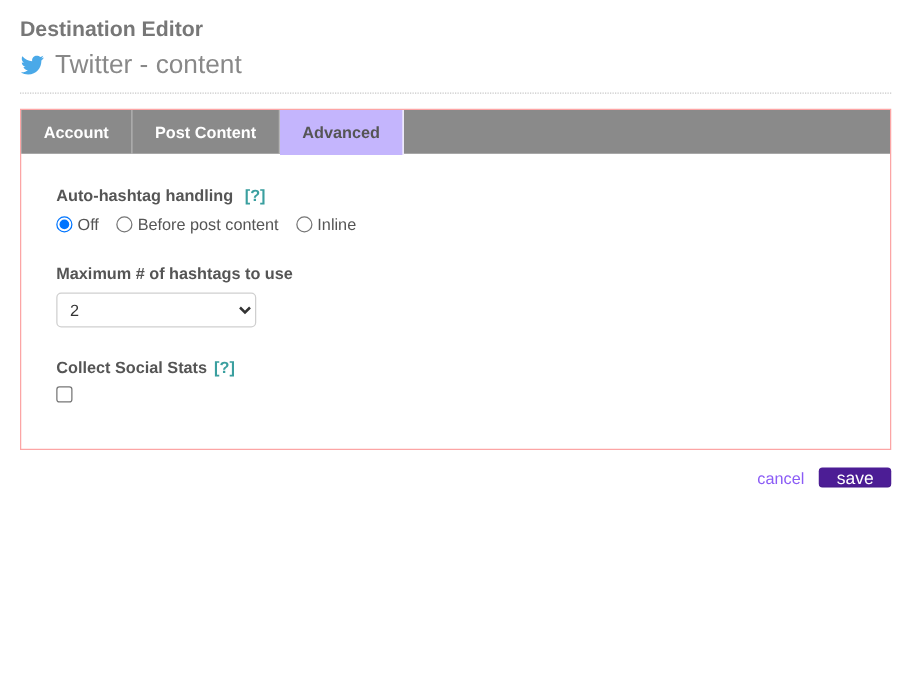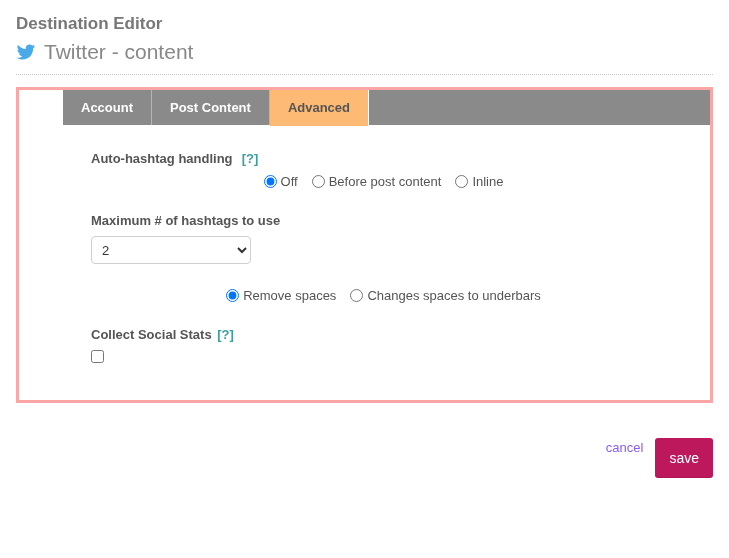--- a/index.html
+++ b/index.html
@@ -29,59 +29,58 @@
     color: #888;
     font-size: 21px;
     font-weight: 400;
   }
   .hr {
     border: none;
     border-top: 1px dotted #c8c8c8;
     margin: 8px 0 12px 0;
   }
   .panel {
-    border: 3px solid #fca5a5;
+    border: 1px solid #fca5a5;
     background: #fff;
-    padding-left: 44px;
   }
   .tabs {
     display: flex;
     background: #8a8a8a;
   }
   .tab {
     padding: 10px 18px;
     color: #fff;
     cursor: pointer;
     font-size: 13px;
     font-weight: bold;
     border-right: 1px solid #b5b5b5;
   }
   .tab.active {
-    background: #fdba74;
+    background: #c4b5fd;
     color: #555;
     font-weight: bold;
     border-right: 1px solid #fff;
     margin-bottom: -1px;
   }
   .tab-body {
     padding: 26px 28px 30px 28px;
   }
   .section { margin-bottom: 24px; }
   .section-label {
     font-weight: bold;
     color: #555;
     margin-bottom: 8px;
   }
   .help {
     color: #3a9f9f;
     font-weight: bold;
     cursor: help;
     margin-left: 2px;
   }
-  .row { display: flex; align-items: center; gap: 8px; flex-wrap: wrap; justify-content: center; }
+  .row { display: flex; align-items: center; gap: 8px; flex-wrap: wrap; }
   .radio-item { display: flex; align-items: center; gap: 4px; margin-right: 6px; color:#555;}
   input[type="radio"], input[type="checkbox"] { margin:0; }
   select {
     border: 1px solid #cfcfcf;
     border-radius: 4px;
     padding: 4px 6px;
     width: 160px;
     height: 28px;
     font-size: 13px;
     color:#333;
@@ -92,29 +91,28 @@
     justify-content: flex-end;
     align-items: center;
     gap: 12px;
     margin-top: 14px;
   }
   .link-cancel {
     color: #8b5cf6;
     cursor: pointer;
   }
   .btn-save {
-    background: #be185d;
+    background: #4c1d95;
     color: #fff;
     border: none;
-    padding: 12px 14px;
+    padding: 0 14px;
     border-radius: 3px;
     font-size: 14px;
     cursor: pointer;
     box-shadow: inset 0 -1px 0 rgba(0,0,0,0.08);
-    margin-top: 21px;
   }
 </style>
 </head>
 <body>
 
 <div class="wrapper">
   <div class="title">Destination Editor</div>
   <div class="subtitle-row">
     <span class="twitter-icon">
       <svg width="20" height="20" viewBox="0 0 24 24">
@@ -158,30 +156,20 @@
       </div>
 
       <div class="section">
         <div class="section-label">Maximum # of hashtags to use</div>
         <select>
           <option>2</option>
         </select>
       </div>
 
       <div class="section">
-        <div class="row">
-          <label class="radio-item">
-            <input type="radio" name="bs" checked="" style="">
-            <span>Remove spaces</span>
-          </label>
-          <label class="radio-item">
-            <input type="radio" name="bs" style="">
-            <span>Changes spaces to underbars</span>
-          </label>
-        </div>
       </div>
 
       <div class="section" style="margin-bottom:4px">
         <div class="section-label">
           <span>Collect Social Stats</span>
           <span class="help">[?]</span>
         </div>
         <input type="checkbox" style="">
       </div>
 

